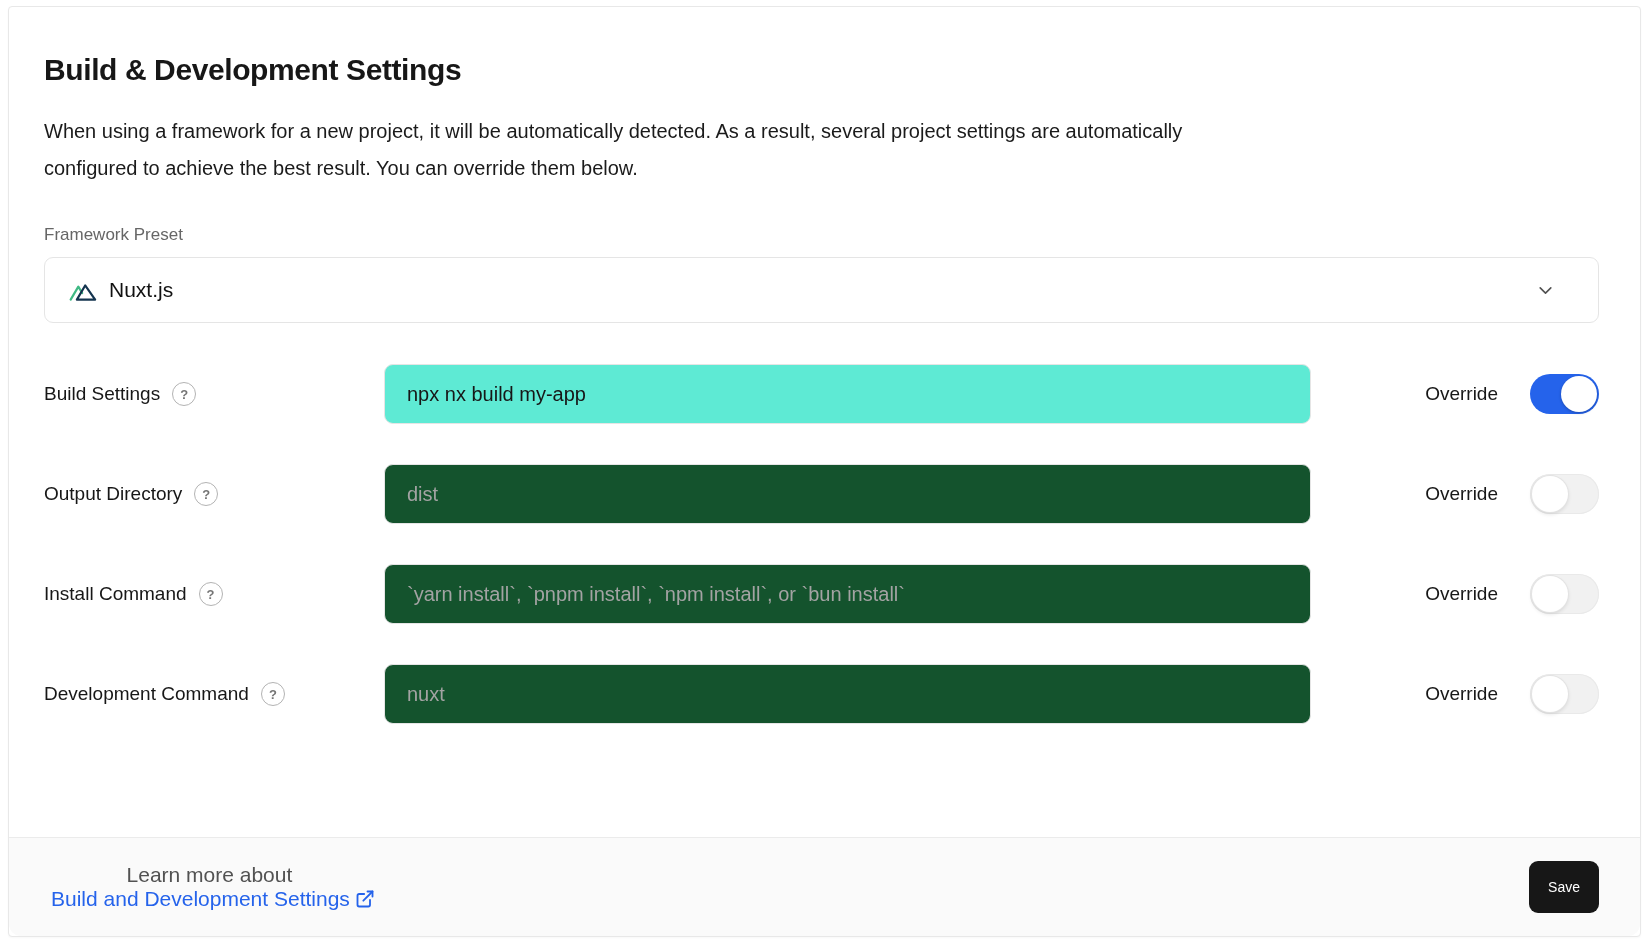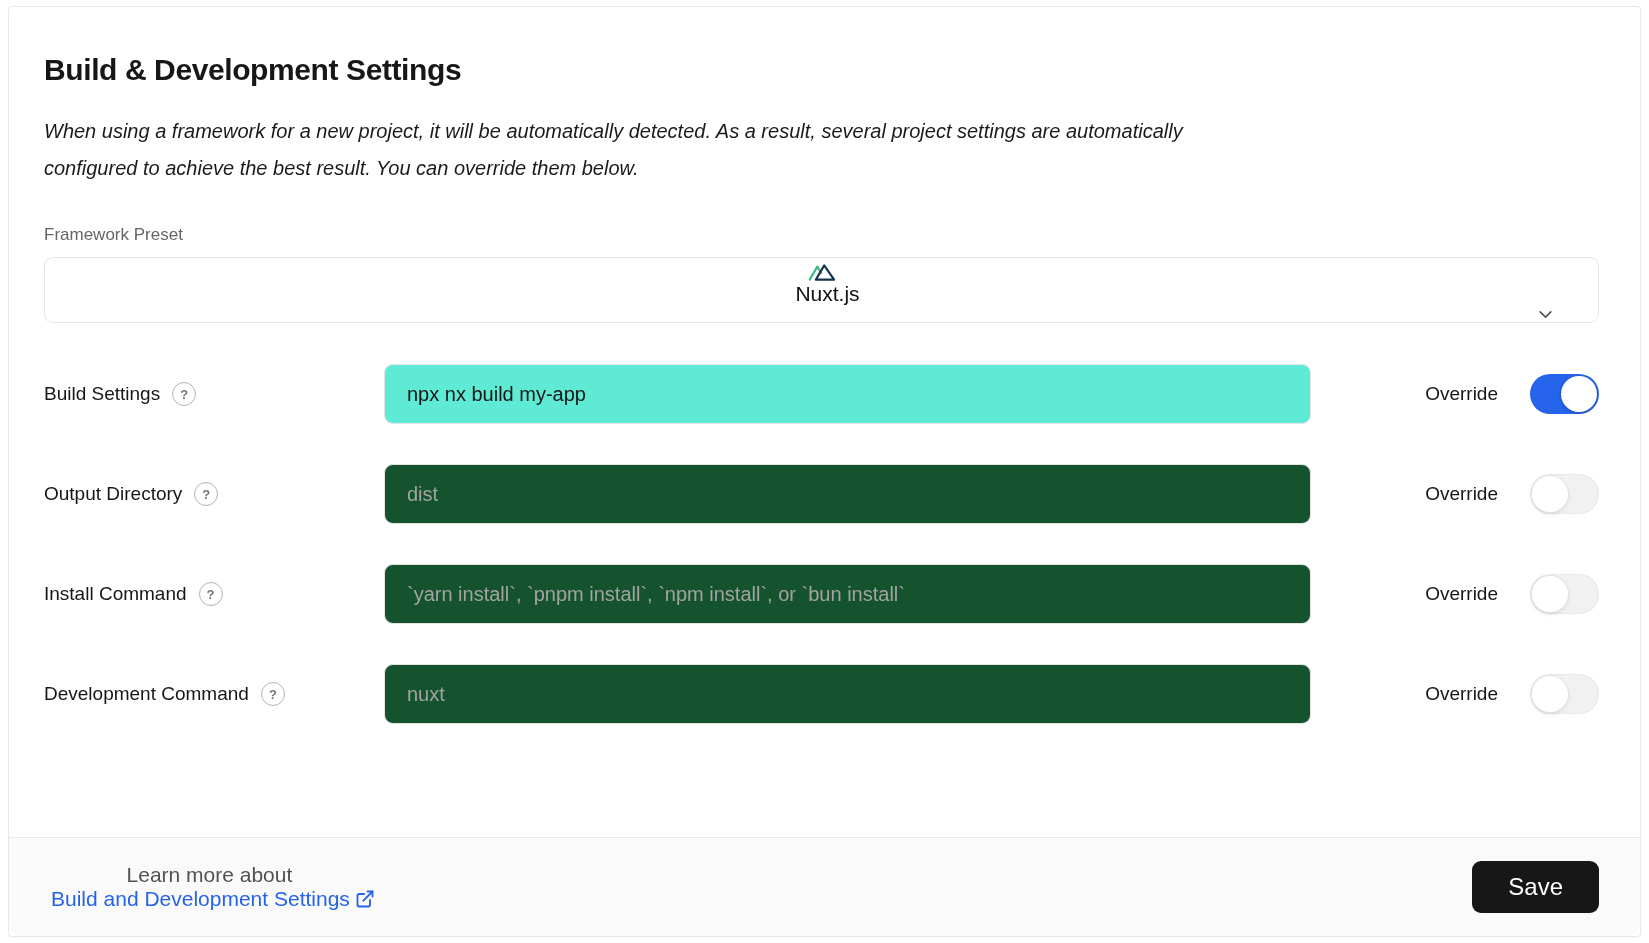--- a/index.html
+++ b/index.html
@@ -13,28 +13,28 @@
     box-shadow: 0 1px 2px rgba(0,0,0,0.03);
   }
   .content { padding: 46px 41px 0 35px; flex: 1 1 auto; }
 
   h2[data-name="page-title"] {
     font-size: 30px; font-weight: 700; letter-spacing: -0.4px; color: #171717;
   }
   .desc {
     margin-top: 26px; font-size: 20px; line-height: 37px; color: #1b1b1b;
   }
-  .desc span { display: block; font-style: italic; }
+  .desc span { display: block; }
 
   .fw-group { margin-top: 38px; }
   .fw-label { font-size: 17px; color: #666666; display: block; }
   .select {
     margin-top: 12px; height: 66px; width: 100%;
     border: 1px solid #e5e5e5; border-radius: 9px; background: #fff;
-    display: flex; align-items: center; padding: 0 24px; cursor: pointer; flex-direction: column;
+    display: flex; align-items: center; padding: 0 24px; cursor: pointer;
   }
   .nuxt-icon { display: inline-flex; width: 28px; height: 24px; }
   .select-value { font-size: 21px; color: #111; margin-left: 12px; }
   .chevron { margin-left: auto; margin-right: 20px; display: inline-flex; }
 
   .rows { margin-top: 41px; }
   .row {
     display: grid; grid-template-columns: 340px 1fr 288px;
     align-items: center; height: 60px; margin-bottom: 40px;
   }
@@ -71,22 +71,22 @@
     flex: 0 0 auto; height: 99px; background: #fafafa; border-top: 1px solid #ebebeb;
     border-radius: 0 0 12px 12px; display: flex; align-items: center;
     justify-content: space-between; padding: 0 41px 0 35px;
   }
   .learn { font-size: 21px; color: #525252; display: flex; align-items: center; flex-direction: column; }
   .learn .link {
     color: var(--accent-blue, #2563eb); text-decoration: none; margin-left: 7px;
     display: inline-flex; align-items: center; gap: 5px; cursor: pointer; justify-content: center;
   }
   .save {
-    height: 52px; padding: 0 36px; background: var(--button-bg, #171717); color: #ffffff;
-    border: none; border-radius: 9px; font-size: 24px; font-weight: 500; cursor: pointer;
+    height: 52px; padding: 0 19px; background: var(--button-bg, #171717); color: #ffffff;
+    border: none; border-radius: 9px; font-size: 14px; font-weight: 500; cursor: pointer;
     font-family: "Liberation Sans", "DejaVu Sans", sans-serif;
   }
 </style>
 </head>
 <body>
 
 <div class="card" data-name="build-settings-card">
   <div class="content" data-name="card-content">
 
     <h2 data-name="page-title">Build &amp; Development Settings</h2>

